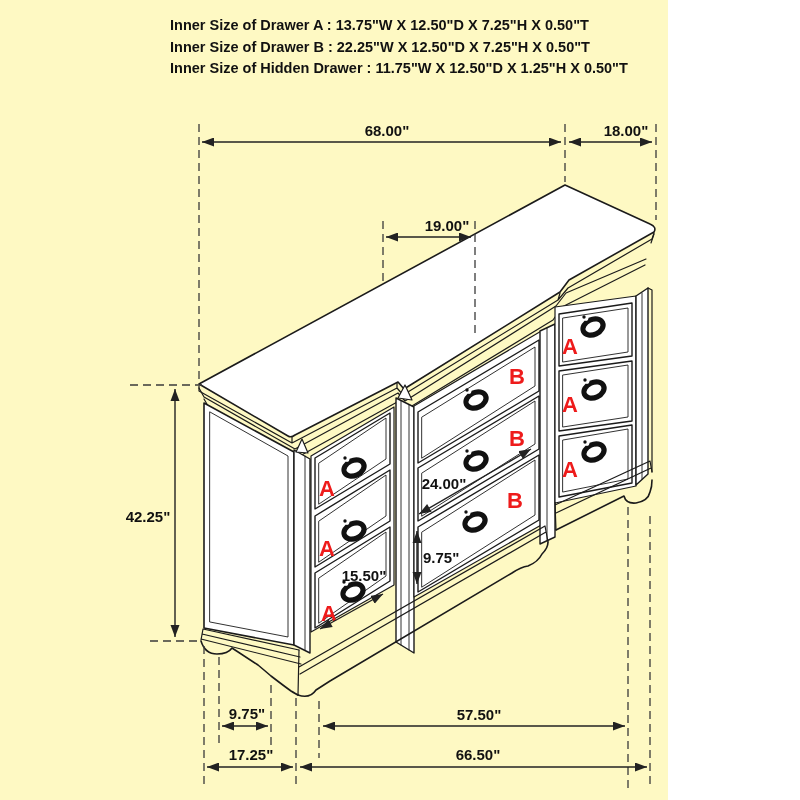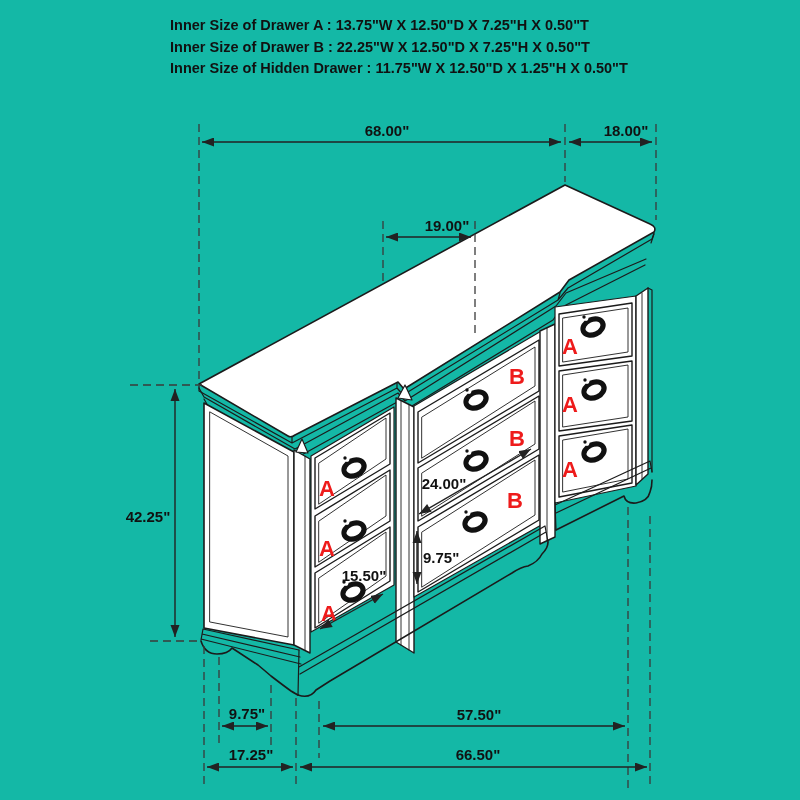--- a/index.html
+++ b/index.html
@@ -1,16 +1,16 @@
 <!DOCTYPE html>
 <html><head>
 <meta charset="utf-8">
 <style>
   html,body{margin:0;padding:0;background:#fff;}
-  .stage{position:relative;width:800px;height:800px;background:#14b8a6;overflow:hidden;
+  .stage{position:relative;width:668px;height:800px;background:#fef9c3;overflow:hidden;
          font-family:"Liberation Sans",sans-serif;}
   svg text{font-family:"Liberation Sans",sans-serif;}
   .ttl{font-weight:bold;font-size:14.5px;fill:#111;}
   .dim{font-weight:bold;font-size:15px;fill:#111;}
   .red{font-weight:bold;font-size:22px;}
   .ln{stroke:#1b1b1b;fill:none;stroke-linejoin:round;stroke-linecap:round;}
   .fw{fill:#ffffff;}
   .thin{stroke-width:0.9;}
   .mid{stroke-width:1.2;}
   .main{stroke-width:1.6;}

